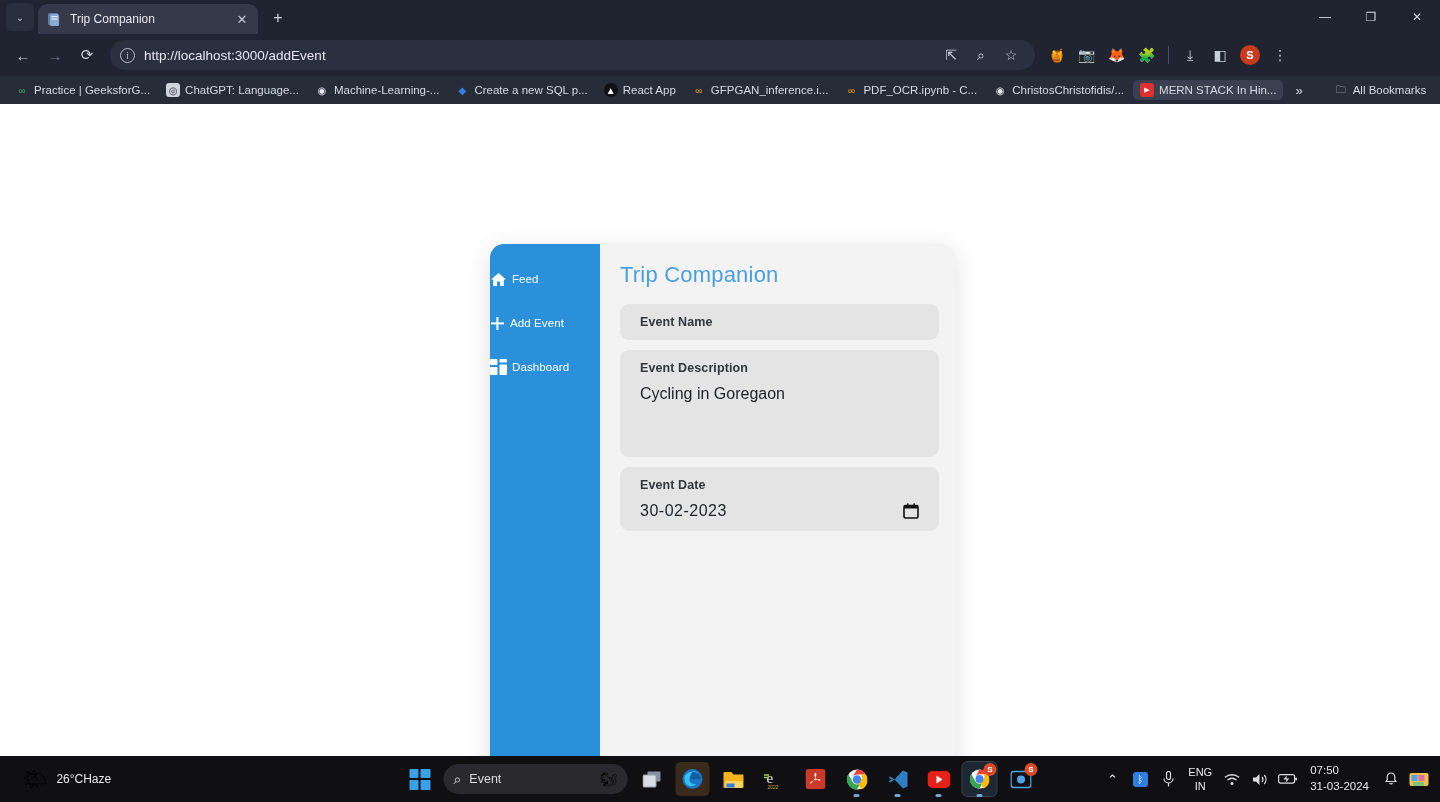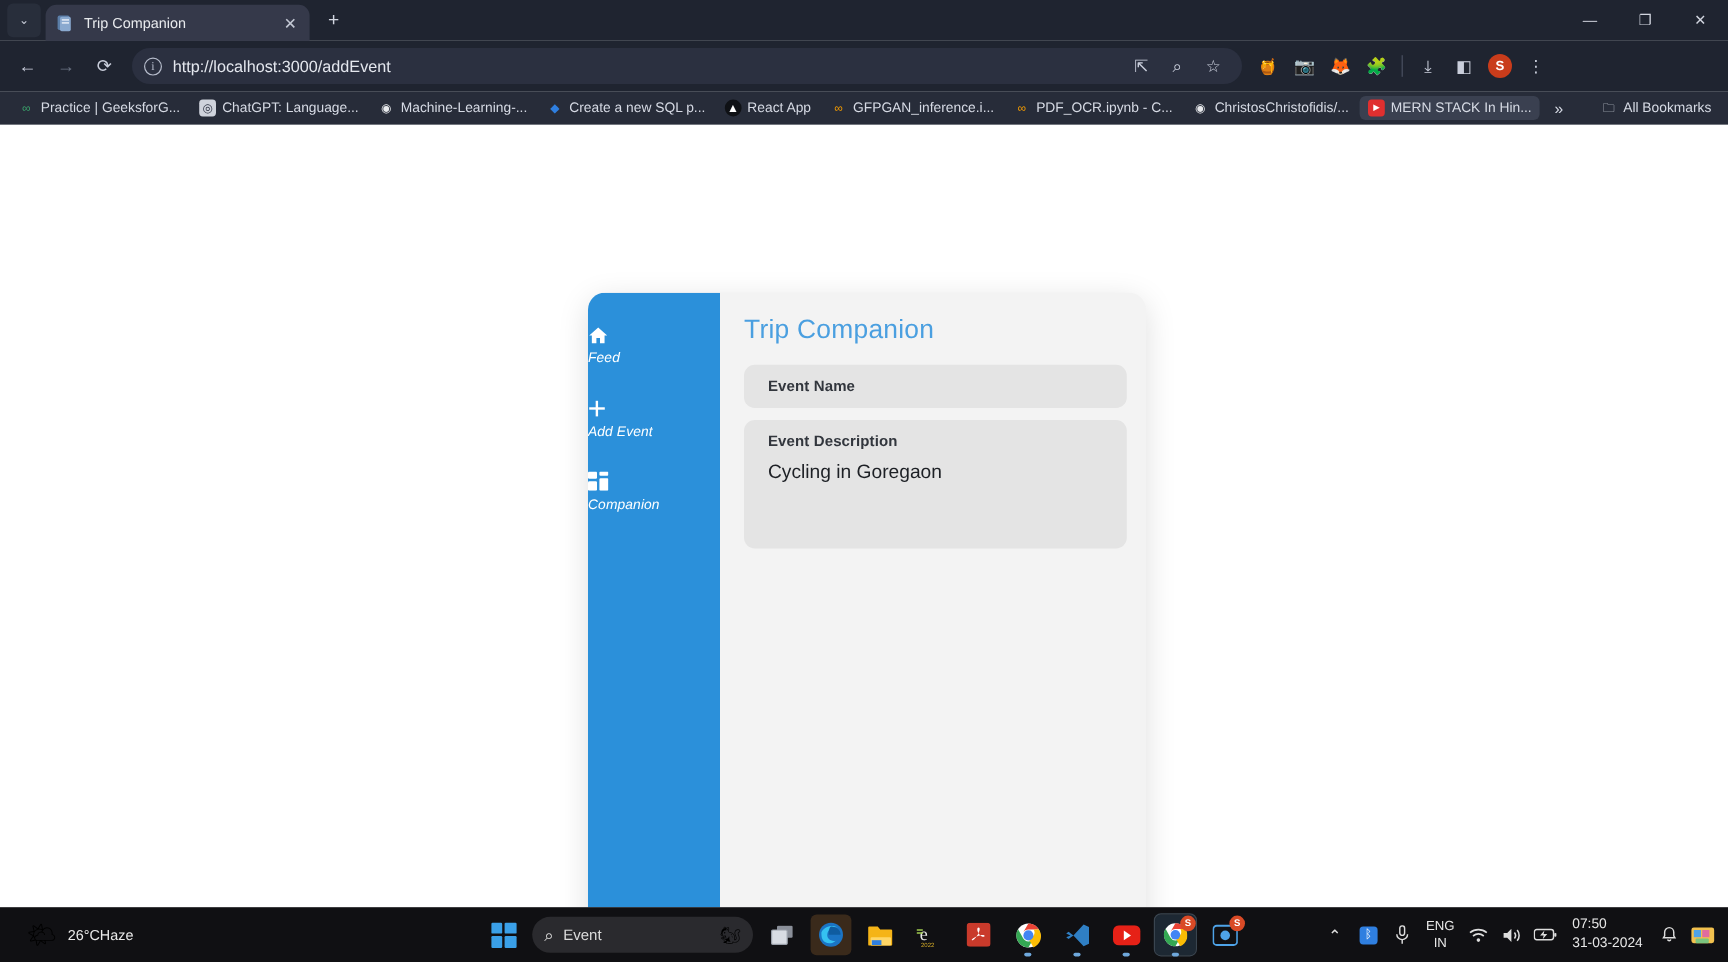--- a/index.html
+++ b/index.html
@@ -86,22 +86,22 @@
     position: absolute; left: 490px; top: 140px; width: 465px; height: 590px;
     background: #f3f3f3; border-radius: 14px; display: flex; overflow: hidden;
     box-shadow: 0 6px 26px rgba(0,0,0,0.13);
   }
 
   .app-sidebar {
     width: 110px; background: #2b90da; display: flex; flex-direction: column;
     align-items: center; padding-top: 26px; flex: 0 0 110px;
   }
   .side-item {
-    width: 100%; display: flex; flex-direction: column; align-items: flex-start;
-    gap: 5px; margin-bottom: 26px; color: #ffffff; font-style: italic;
+    width: 100%; display: flex; flex-direction: row; align-items: center;
+    gap: 5px; margin-bottom: 26px; color: #ffffff;
   }
   .side-item .ico { display: flex; align-items: center; justify-content: center;
                     height: 18px; color: #fff; }
   .side-label { font-size: 11.5px; letter-spacing: .1px; }
   .side-spacer { flex: 1; }
 
   .app-main { flex: 1; display: flex; flex-direction: column; padding: 18px 16px 16px 20px; }
   .app-title { color: #4a9fe0; font-size: 22px; margin-bottom: 16px; letter-spacing: .2px; }
 
   .field {
@@ -287,38 +287,52 @@
         </div>
         <div class="side-item">
           <span class="ico">
             <svg width="17" height="16" viewBox="0 0 17 16">
                 <rect x="0" y="0" width="7.5" height="6" rx="1" fill="#fff"></rect>
                 <rect x="9.5" y="0" width="7.5" height="3.5" rx="1" fill="#fff"></rect>
                 <rect x="0" y="8" width="7.5" height="8" rx="1" fill="#fff"></rect>
                 <rect x="9.5" y="5.5" width="7.5" height="10.5" rx="1" fill="#fff"></rect>
               </svg>
           </span>
-          <span class="side-label">Companion</span>
+          <span class="side-label">Dashboard</span>
         </div>
         <div class="side-spacer"></div>
 
       </div>
 
       <div class="app-main">
         <div class="app-title">Trip Companion</div>
 
         <div class="field">
           <div class="field-label">Event Name</div>
         </div>
 
         <div class="field field-desc">
           <div class="field-label">Event Description</div>
           <div class="field-value" placeholder="Event Description">Cycling in Goregaon</div>
         </div>
 
+        <div class="field field-date">
+          <div class="field-label">Event Date</div>
+          <div class="date-row">
+            <div class="field-value" placeholder="dd-mm-yyyy">30-02-2023</div>
+            <span class="cal-icon">
+              <svg width="16" height="16" viewBox="0 0 16 16">
+                  <rect x="1" y="2.5" width="14" height="12.5" rx="1.5" fill="none" stroke="#111" stroke-width="1.6"></rect>
+                  <rect x="1" y="2.5" width="14" height="3" fill="#111"></rect>
+                  <rect x="4" y="0.4" width="1.6" height="3.4" fill="#111"></rect>
+                  <rect x="10.4" y="0.4" width="1.6" height="3.4" fill="#111"></rect>
+                </svg>
+            </span>
+          </div>
+        </div>
 
         <div class="form-spacer"></div>
 
       </div>
     </div>
 
   </div>
 
   <div class="taskbar">
     <div class="weather">

